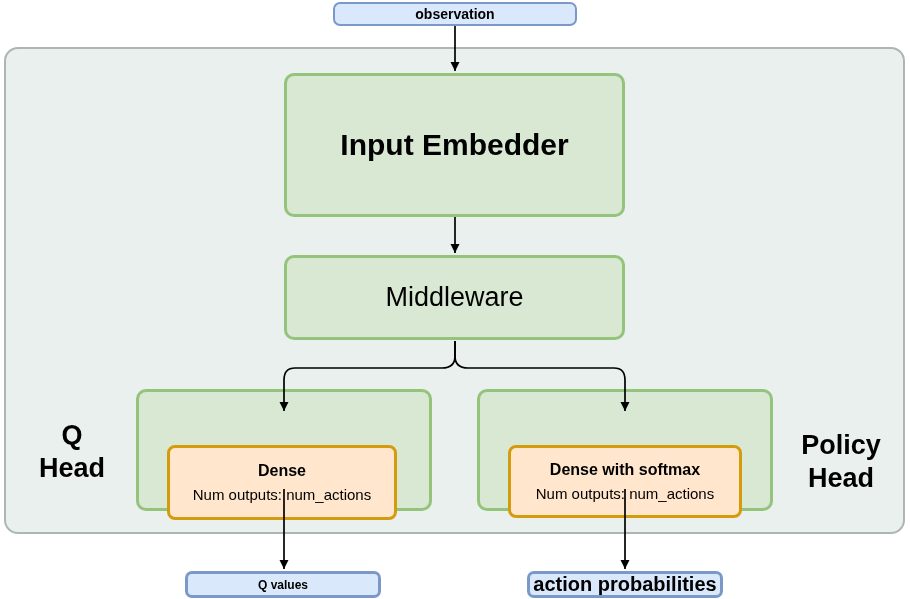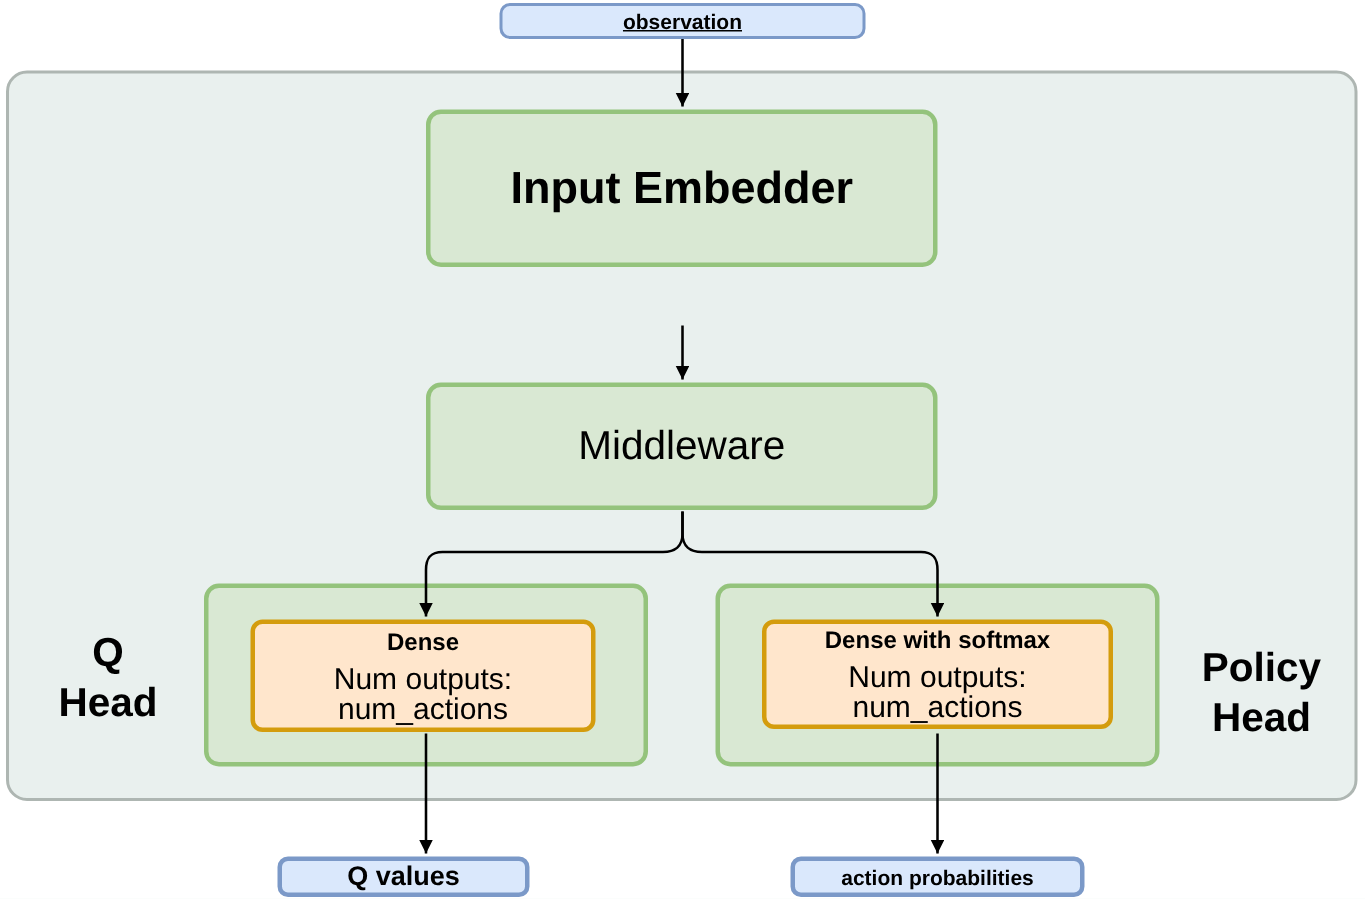--- a/index.html
+++ b/index.html
@@ -31,49 +31,50 @@
     border: 2px solid var(--container-border, #aeb6b2);
     border-radius: 14px;
   }
 
   
   .green {
     background: var(--green-fill, #d9e8d3);
     border: 3px solid var(--green-border, #94c37c);
     border-radius: 10px;
   }
-  .embedder { left: 284px; top: 73px; width: 341px; height: 105px; font-size: 30px; font-weight: bold; }
+  .embedder { left: 284px; top: 73px; width: 341px; height: 144px; font-size: 30px; font-weight: bold; }
   .middleware { left: 284px; top: 255px; width: 341px; height: 85px; font-size: 27px; font-weight: normal; }
   .head-left  { left: 136px; top: 389px; width: 296px; height: 122px; }
   .head-right { left: 477px; top: 389px; width: 296px; height: 122px; }
 
   
   .orange {
     background: var(--orange-fill, #ffe6cc);
     border: 3px solid var(--orange-border, #d49c0d);
     border-radius: 8px;
     flex-direction: column;
     gap: 4px;
+    margin-top: 32px;
   }
   .orange-left  { left: 167px; top: 413px; width: 230px; height: 75px; }
   .orange-right { left: 508px; top: 413px; width: 234px; height: 73px; }
   .dense-title { font-size: 16px; font-weight: bold; line-height: 20px; }
-  .dense-subtitle { font-size: 20px; line-height: 20px; }
+  .dense-subtitle { font-size: 15px; line-height: 20px; }
 
   
   .blue {
     background: var(--blue-fill, #dae8fc);
     border-radius: 7px;
     font-weight: bold;
   }
   .obs { left: 333px; top: 2px; width: 244px; height: 24px; font-size: 14px;
-         border: 2px solid var(--blue-border, #7b99c8); text-decoration: underline; }
-  .out-left  { left: 185px; top: 571px; width: 168px; height: 27px; font-size: 18px;
+         border: 2px solid var(--blue-border, #7b99c8); }
+  .out-left  { left: 185px; top: 571px; width: 196px; height: 27px; font-size: 12px;
                border: 3px solid var(--blue-border, #7b99c8); text-align: center; }
-  .out-right { left: 527px; top: 571px; width: 196px; height: 27px; font-size: 14px;
+  .out-right { left: 527px; top: 571px; width: 196px; height: 27px; font-size: 20px;
                border: 3px solid var(--blue-border, #7b99c8); }
 
   
   .side-label {
     position: absolute;
     width: 130px;
     font-size: 27px;
     font-weight: bold;
     line-height: 33px;
     text-align: center;

